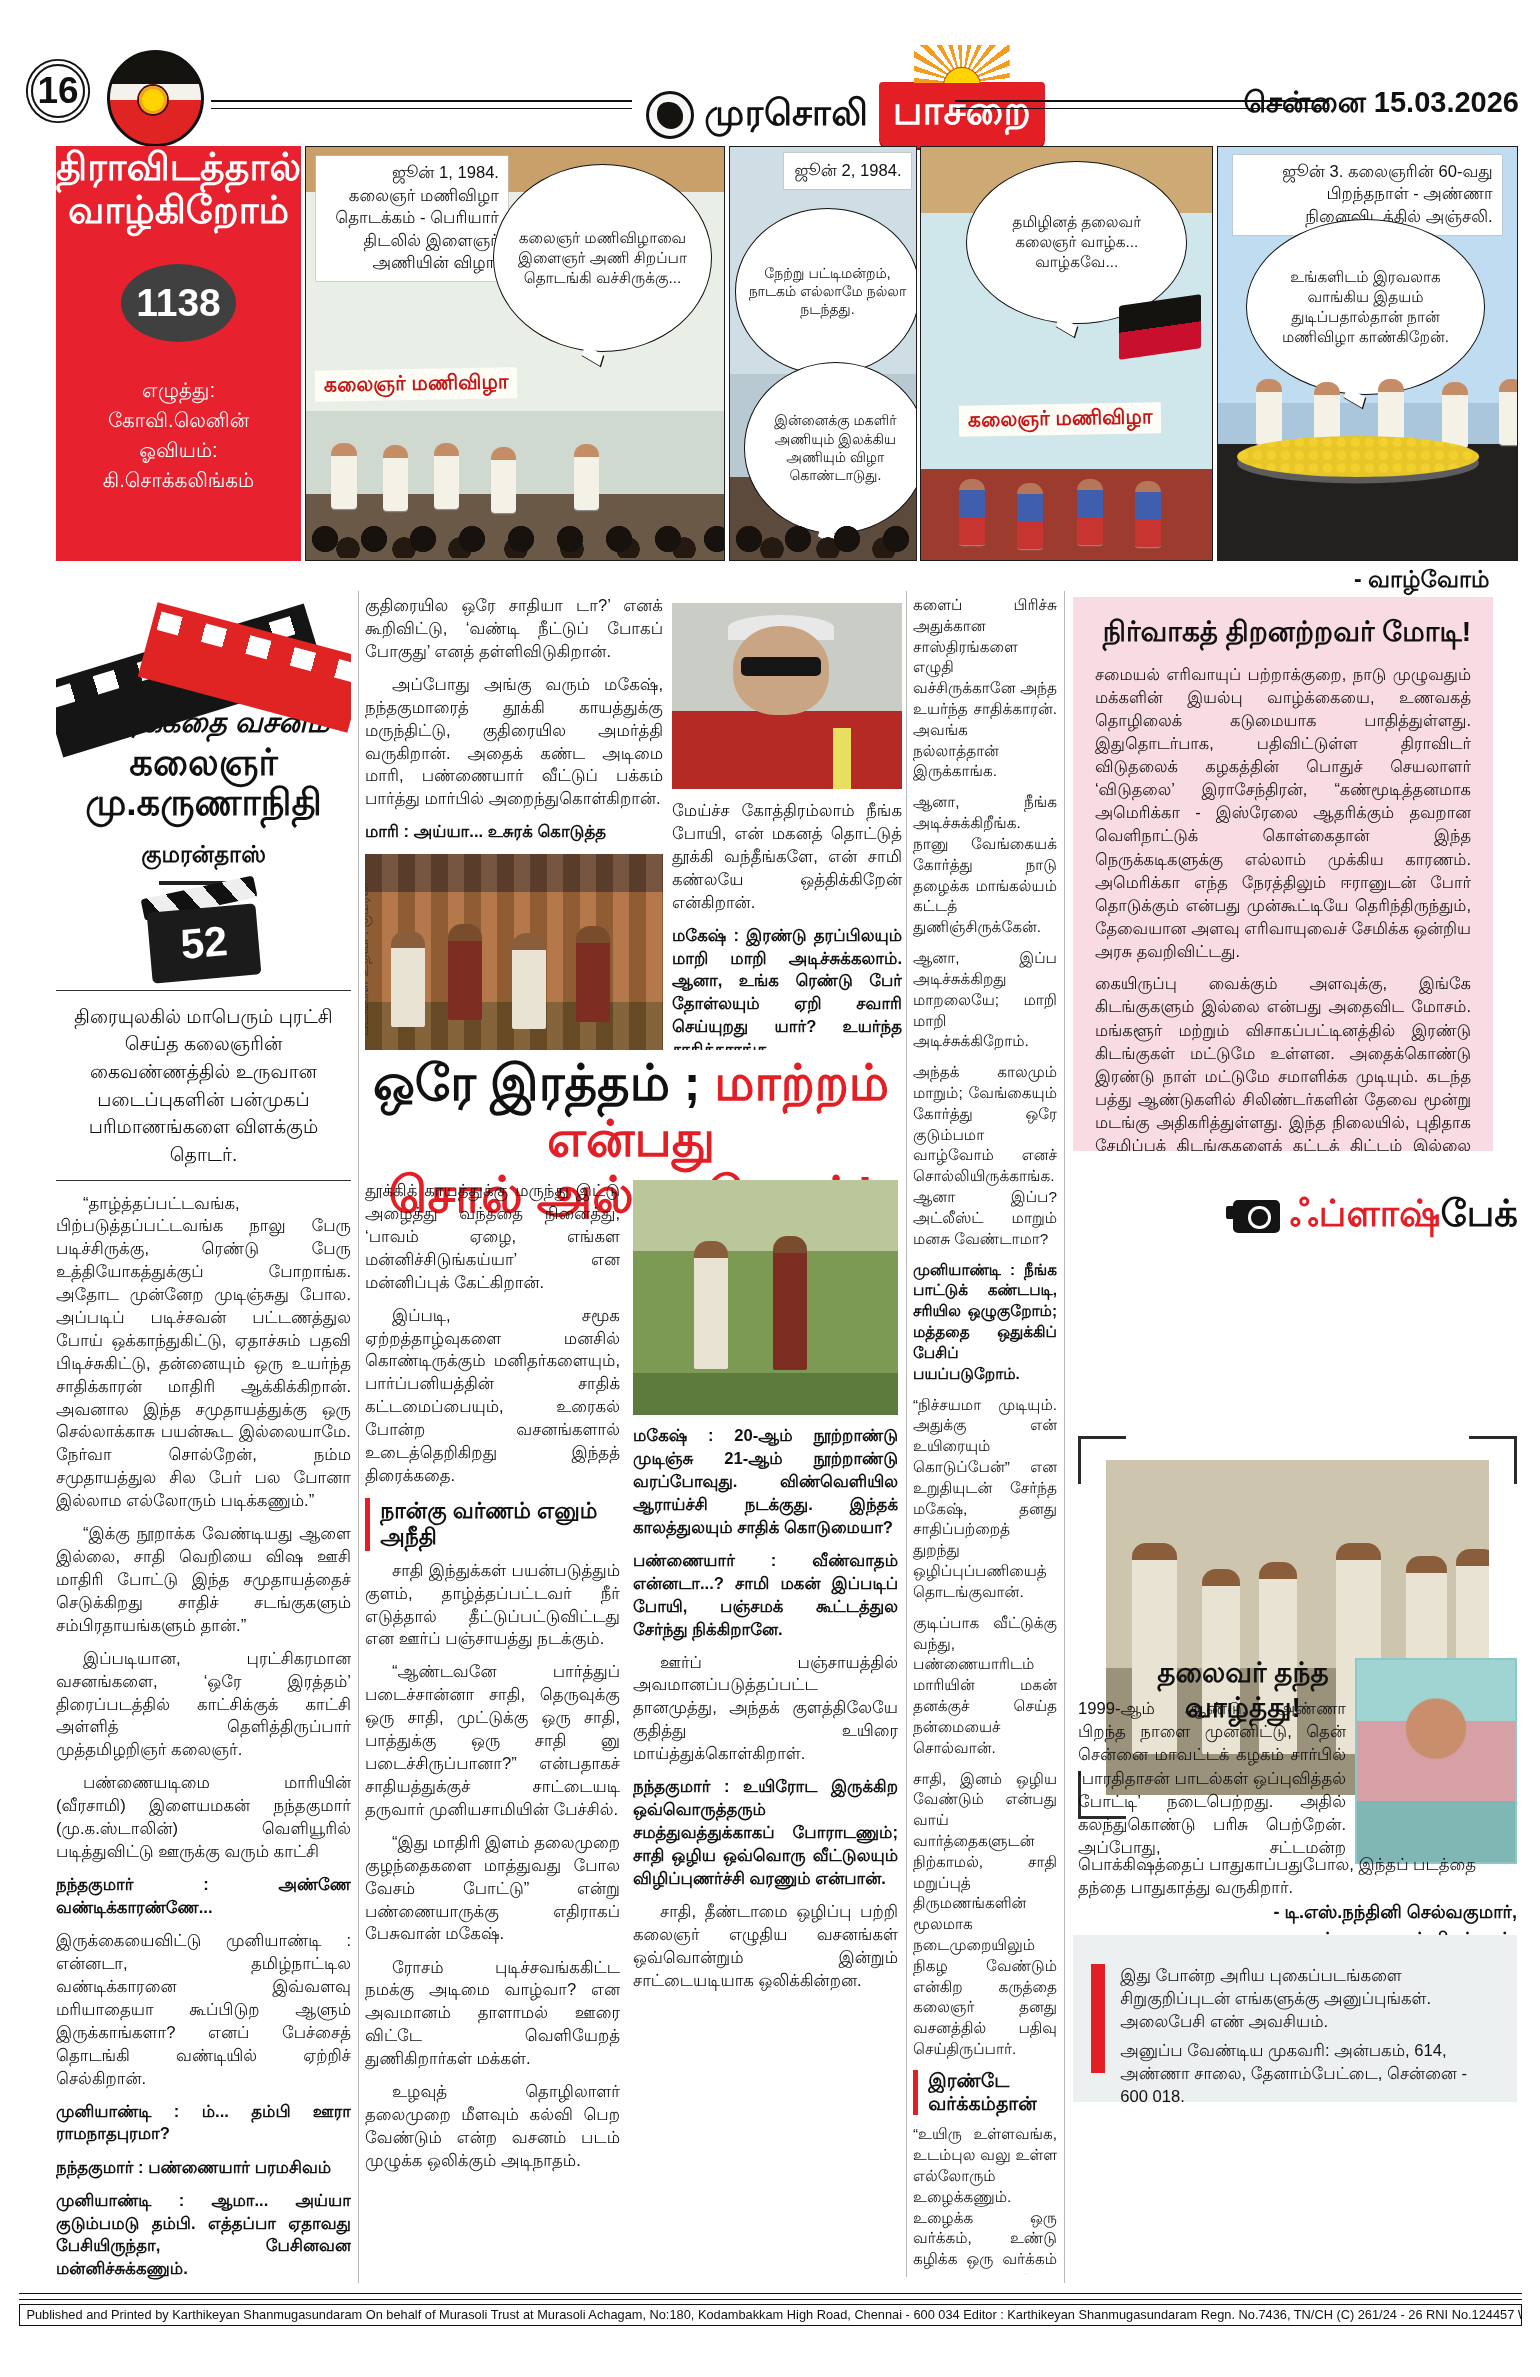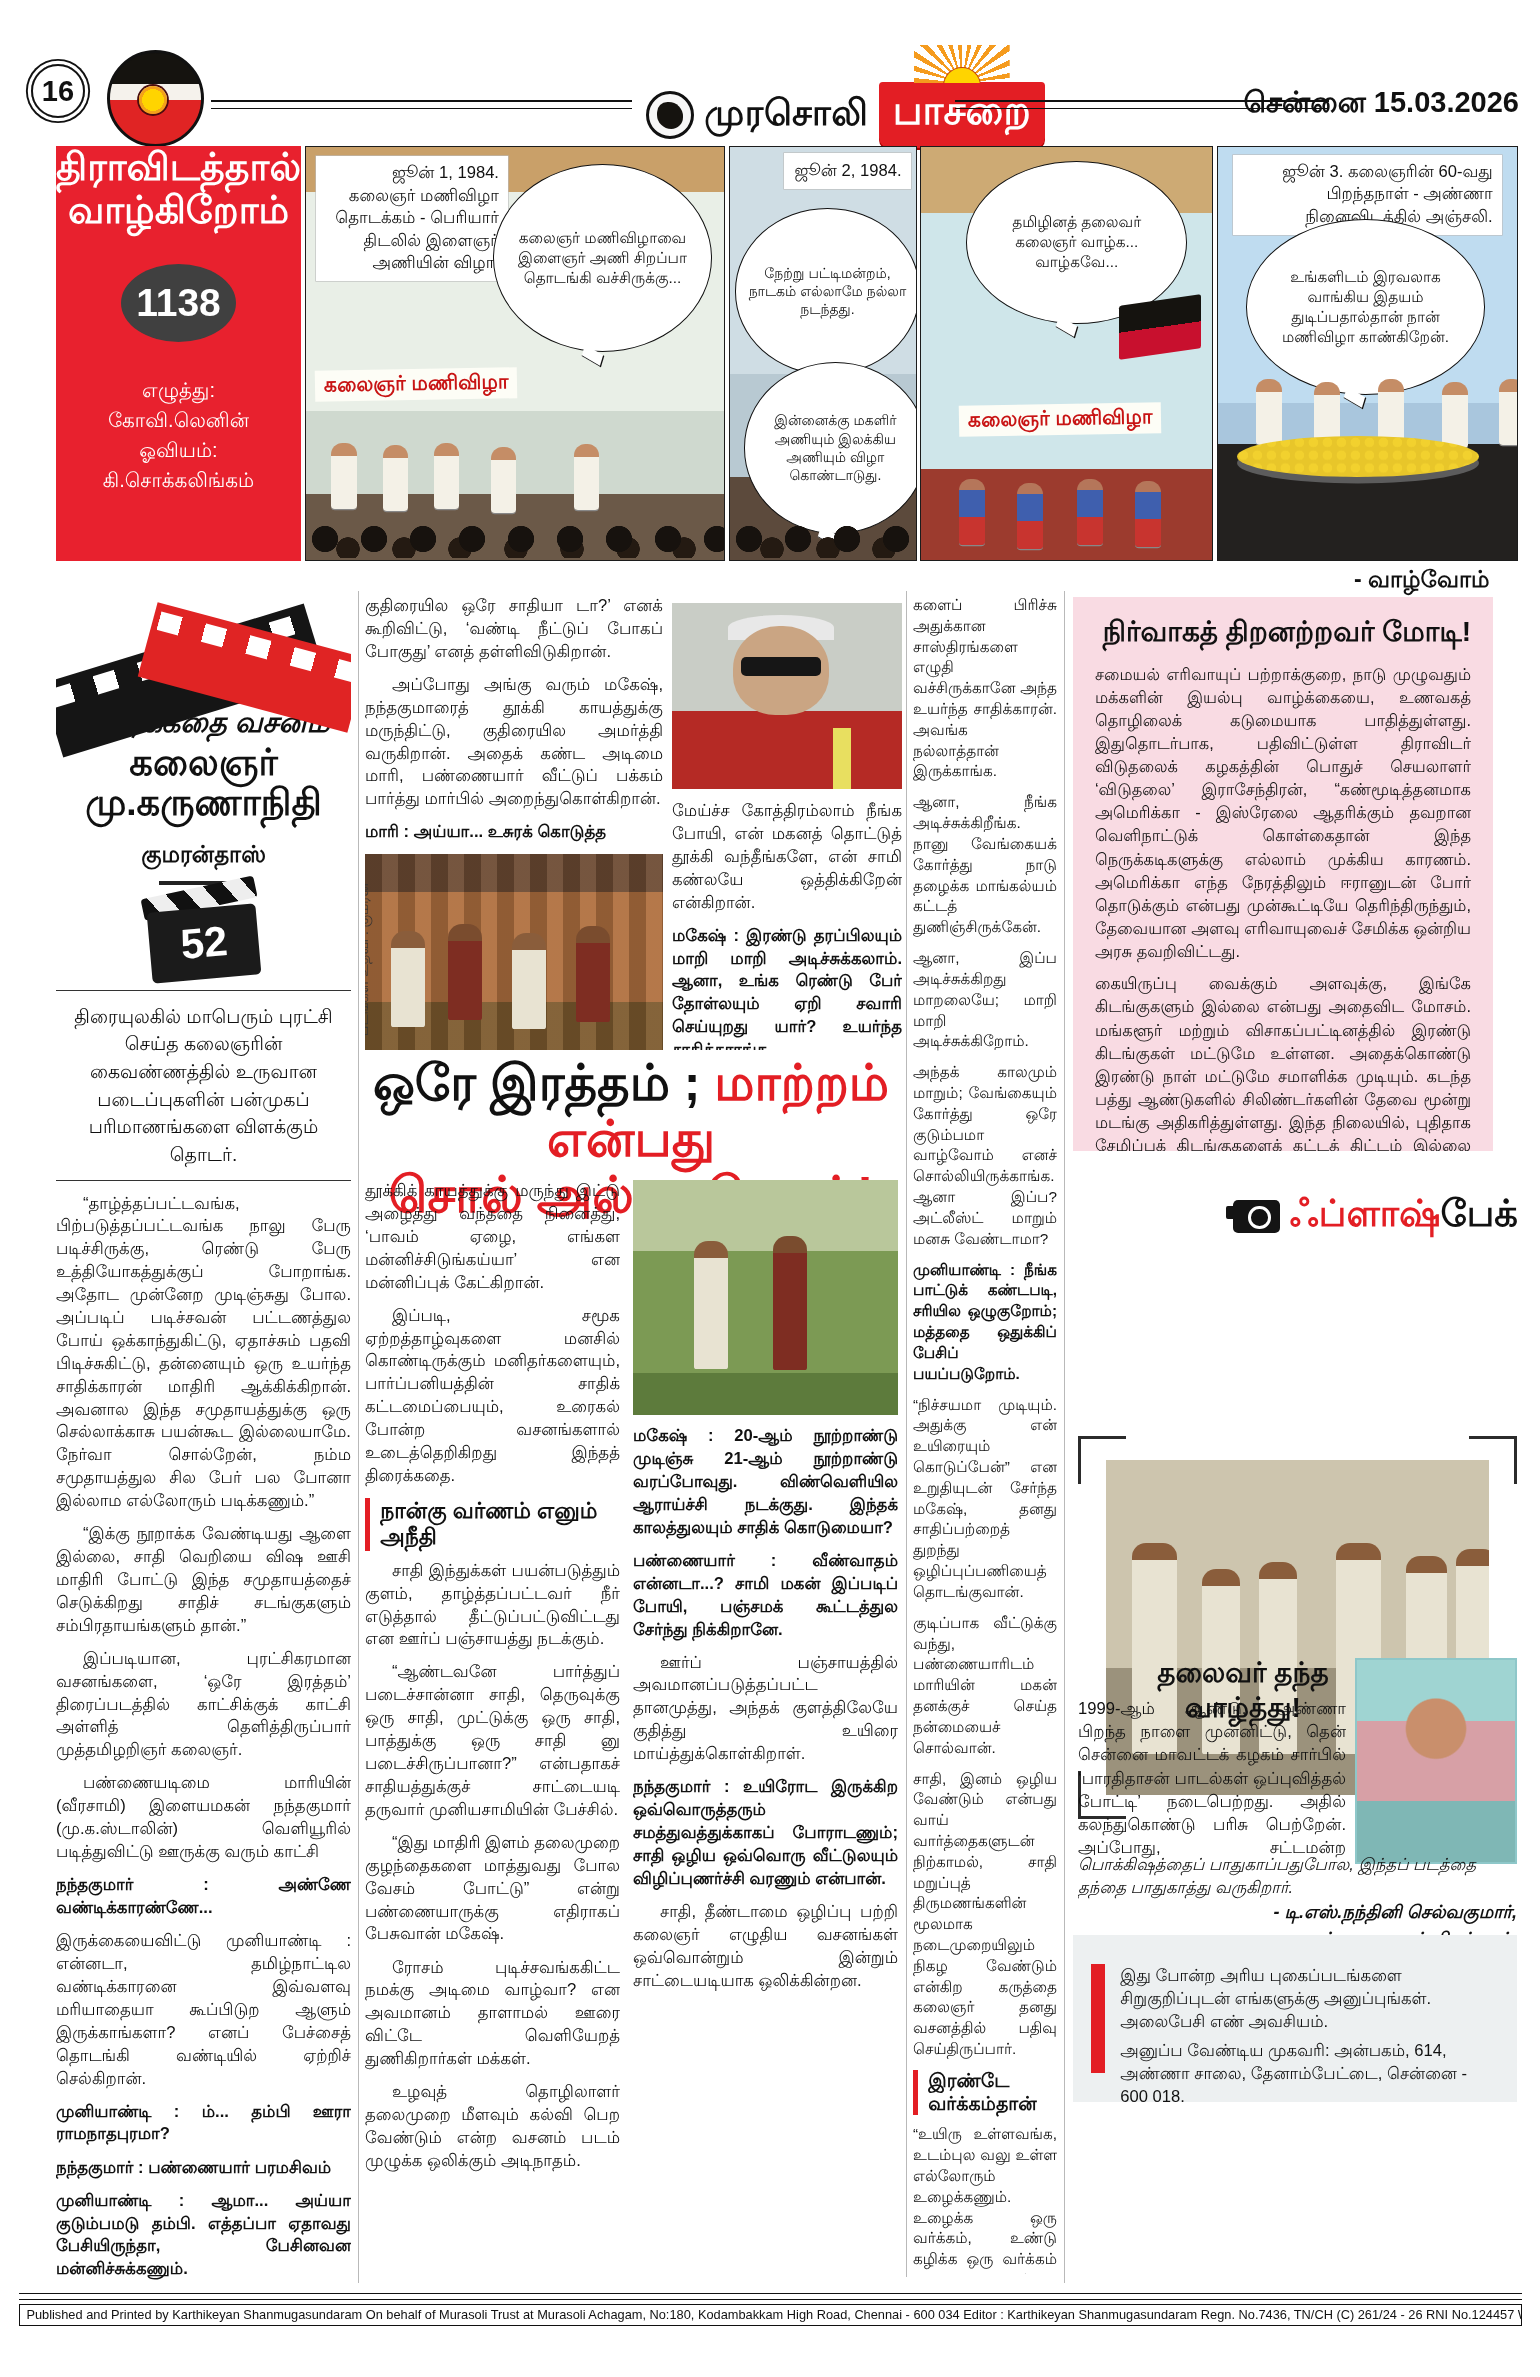--- a/index.html
+++ b/index.html
@@ -4,21 +4,21 @@
 <style>
   html,body{margin:0;padding:0;background:#e9e9e9;}
   .page{position:relative;width:1541px;height:2377px;background:#ffffff;
         font-family:"Liberation Sans","DejaVu Sans",sans-serif;color:#111;overflow:hidden;}
   .abs{position:absolute;}
   .ovh{overflow:hidden;}
 
   
   .pgnum{left:31px;top:64px;width:50px;height:50px;border:2.6px solid #111;border-radius:50%;
          box-shadow:0 0 0 3.2px #fff,0 0 0 5.1px #111;display:flex;align-items:center;justify-content:center;
-         font-size:29px;font-weight:bold;}
+         font-size:37px;font-weight:bold;}
   .dmk{left:107px;top:50px;width:91px;height:91px;border-radius:50%;border:3.2px solid #111;
        background:linear-gradient(180deg,#15130f 0 34%,#f5f2ec 34% 52%,#e02424 52% 100%);position:absolute;}
   .dmk .sun{position:absolute;left:29px;top:33px;width:28px;height:28px;border-radius:50%;
             background:radial-gradient(circle,#ffd400 0 55%,#f3a21a 55% 100%);box-shadow:0 0 0 1.9px #4a0d0d;}
   .hrule{height:6.4px;border-top:2.6px solid #111;border-bottom:1.9px solid #111;}
   .masthead-pre{font-size:36px;font-weight:bold;letter-spacing:0.6px;}
   .bull{width:42px;height:42px;border-radius:50%;border:3.2px solid #111;background:#f7f7f7;position:relative;}
   .bull i{position:absolute;inset:7.7px;background:#15130f;border-radius:40% 55% 45% 55%;}
   .pasarai{position:relative;background:#e31e24;color:#fff;font-weight:bold;font-size:40px;
            padding:6.4px 14px 9px;border-radius:3.8px 3.8px 10.2px 10.2px;box-shadow:0 1.9px 0 #a00;}
@@ -363,21 +363,21 @@
       <span class="pfig" style="left:350px;top:89px;height:204px;width:41px;"></span>
     </div>
   </div>
 
   <div class="abs fbtitle" style="left:1109px;top:1657px;width:268px;text-align:center;">தலைவர் தந்த வாழ்த்து!</div>
   <div class="abs portrait" style="left:1355px;top:1658px;width:158px;height:202px;"></div>
   <div class="abs ovh fbtext" style="left:1078px;top:1697px;width:268px;height:163px;">
     <p>1999-ஆம் ஆண்டு, அண்ணா பிறந்த நாளை முன்னிட்டு, தென் சென்னை மாவட்டக் கழகம் சார்பில் ‘பாரதிதாசன் பாடல்கள் ஒப்புவித்தல் போட்டி’ நடைபெற்றது. அதில் கலந்துகொண்டு பரிசு பெற்றேன். அப்போது, சட்டமன்ற உறுப்பினர்கள், அண்ணா இளைஞர் அணியினர் முன்னிலையில், தலைவர் கலைஞர் என்னைப் பாராட்டி, ரூ.5,000 அளித்து, நன்றாகப் படிக்குமாறு வாழ்த்தினார்.</p>
   </div>
 
-  <div class="abs ovh" style="left:1078px;top:1853px;width:439px;font-style:italic;">
+  <div class="abs ovh" style="left:1078px;top:1853px;width:439px;">
     <p class="fbclose" style="margin:0;font-size:16.6px;line-height:1.4;">பொக்கிஷத்தைப் பாதுகாப்பதுபோல, இந்தப் படத்தை தந்தை பாதுகாத்து வருகிறார்.</p>
     <div class="sig">
       <div>- டி.எஸ்.நந்தினி செல்வகுமார்,</div>
       <div>முத்தையா நகர், சிதம்பரம்.</div>
     </div>
   </div>
 
   <div class="abs ovh contact" style="left:1073px;top:1935px;width:444px;height:167px;box-sizing:border-box;">
     <div class="rb"></div>
     <div>

